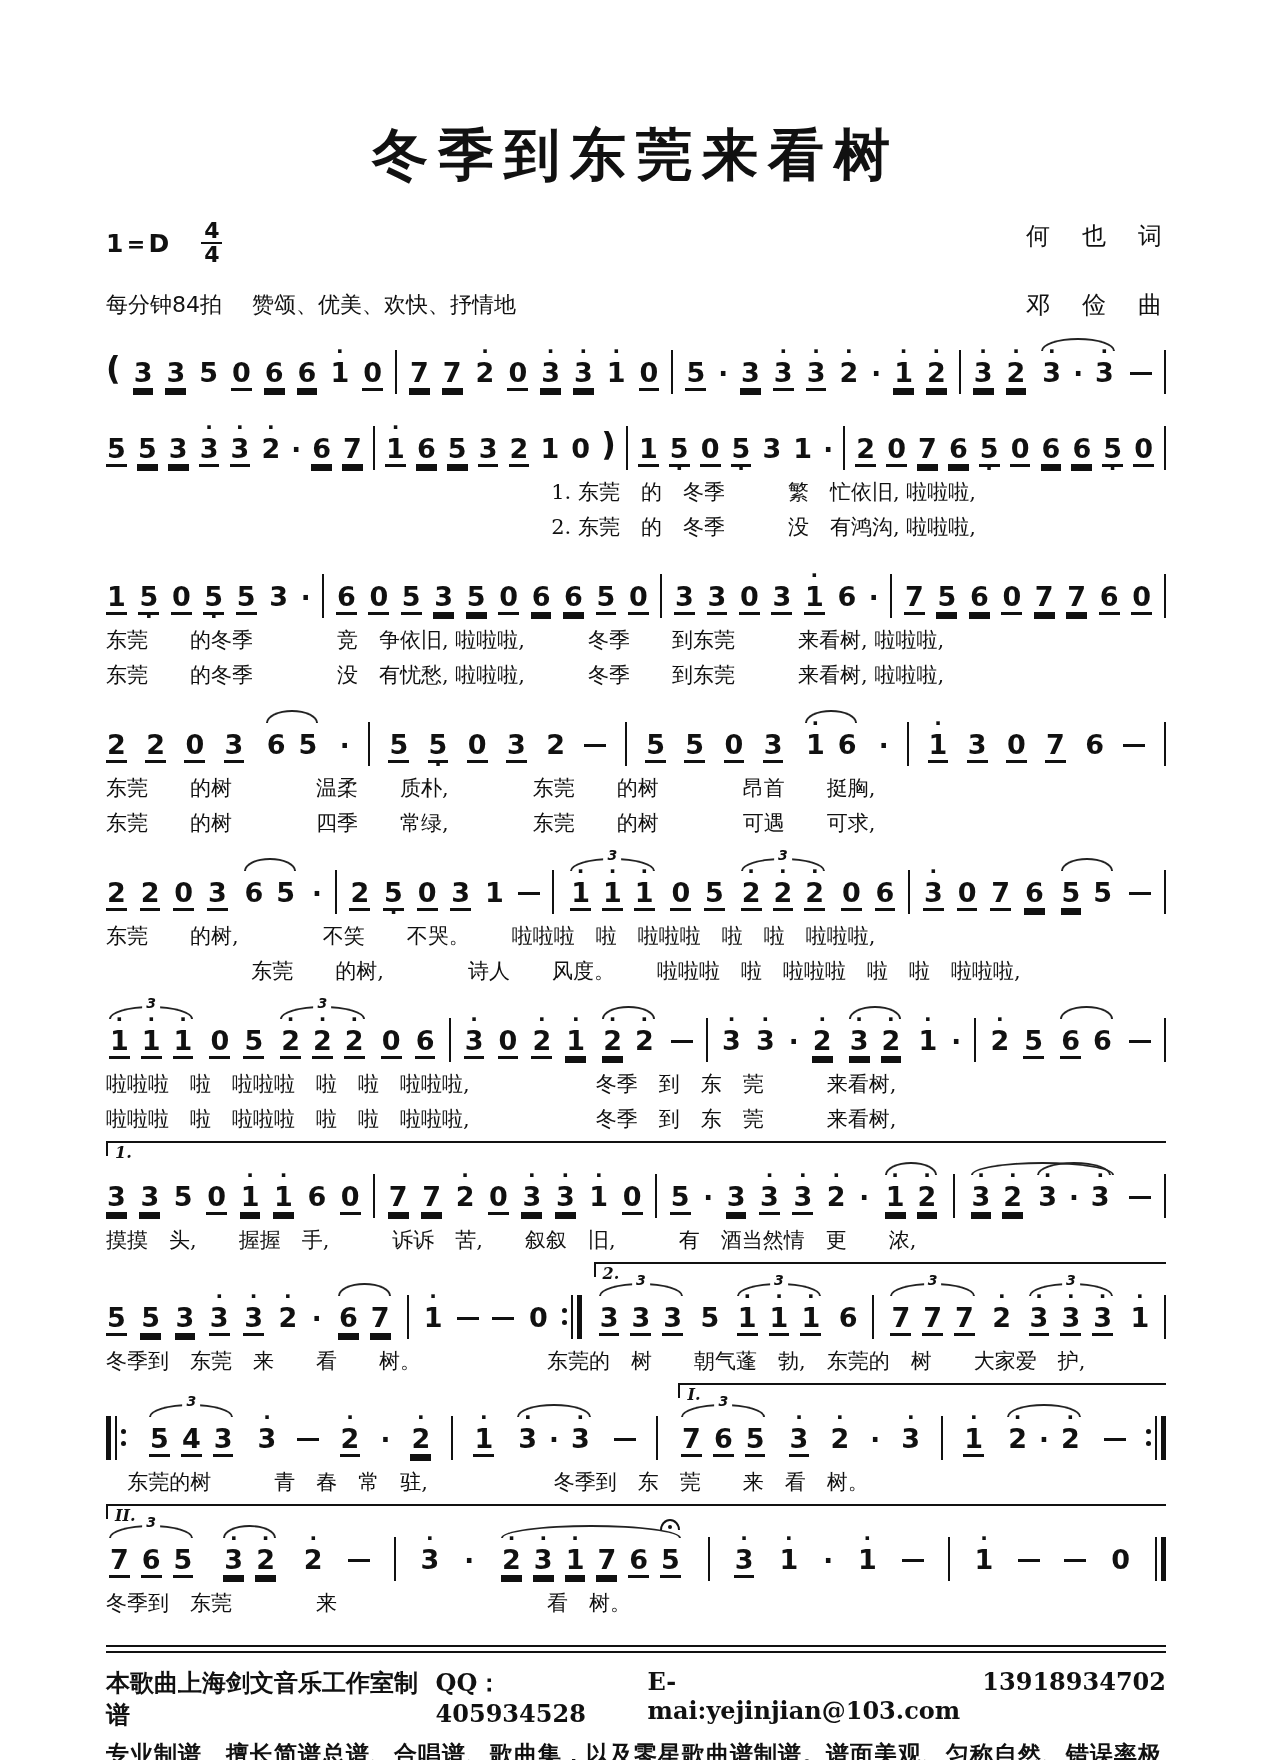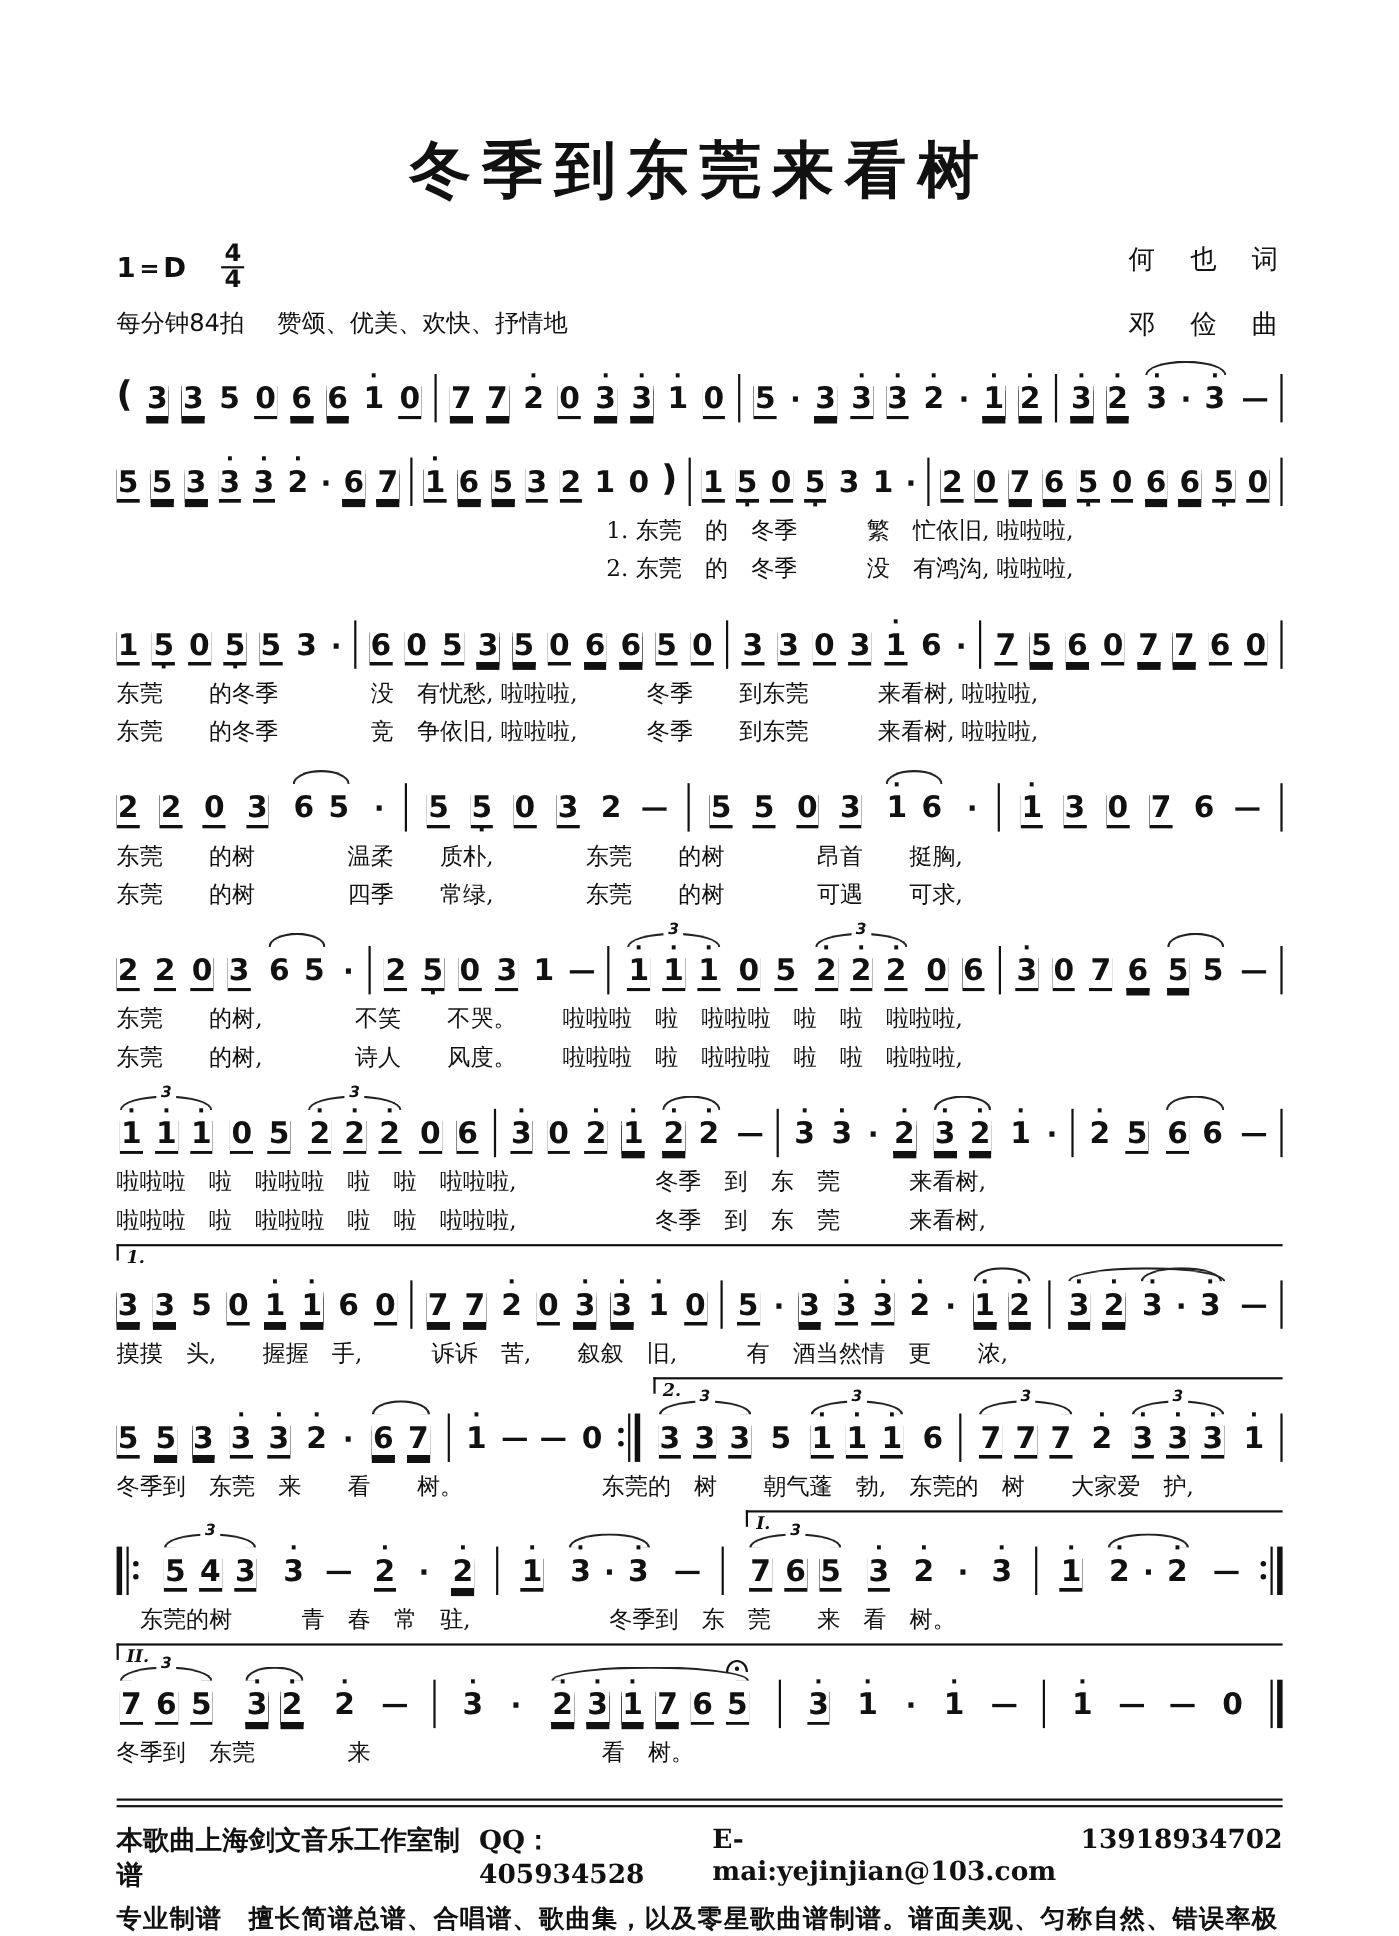--- a/index.html
+++ b/index.html
@@ -11,21 +11,21 @@
   
   .title{
     text-align:center;font-size:56px;font-weight:900;letter-spacing:10px;
     font-family:"DejaVu Serif","Liberation Serif",serif;margin:0 0 26px 0;
   }
   .hdr-row{display:flex;justify-content:space-between;align-items:flex-start;}
   .keysig{display:flex;align-items:center;gap:32px;font-size:25px;font-weight:600;}
   .meter{display:inline-flex;flex-direction:column;text-align:center;font-weight:800;font-size:22px;line-height:1.02;}
   .meter .mt{border-bottom:2px solid #111;padding:0 3px;}
   .credit{font-size:24px;letter-spacing:4px;font-family:"DejaVu Serif","Liberation Serif",serif;}
-  .tempo-row{display:flex;justify-content:space-between;align-items:flex-start;margin-top:12px;font-size:22px;}
+  .tempo-row{display:flex;justify-content:space-between;align-items:center;margin-top:22px;font-size:22px;}
   .tempo-left{display:flex;gap:30px;}
   
   .score{margin-top:26px;}
   .system{position:relative;margin-bottom:24px;}
   .system.two-lyr{margin-bottom:26px;}
   .system.has-volta{margin-top:34px;}
   .notes-row{display:flex;justify-content:space-between;align-items:flex-end;width:100%;}
   .note{display:inline-flex;flex-direction:column;align-items:center;min-width:15px;position:relative;}
   .note .oct{height:11px;font-size:20px;line-height:9px;font-weight:800;text-align:center;}
   .note .oct.hid{visibility:hidden;}
@@ -583,22 +583,22 @@
           </span>
           <span class="note u1">
             <span class="oct hid">·</span>
             <span class="d">0</span>
             <span class="oct hid">·</span>
           </span>
           <span class="barwrap">
             <span class="bline"></span>
           </span>
         </div>
+        <div class="lyric-row" style="padding-left: 0%;">东莞　　的冬季　　　　竞　争依旧, 啦啦啦,　　　冬季　　到东莞　　　来看树, 啦啦啦,</div>
         <div class="lyric-row" style="padding-left: 0%;">东莞　　的冬季　　　　没　有忧愁, 啦啦啦,　　　冬季　　到东莞　　　来看树, 啦啦啦,</div>
-        <div class="lyric-row" style="padding-left: 0%;">东莞　　的冬季　　　　竞　争依旧, 啦啦啦,　　　冬季　　到东莞　　　来看树, 啦啦啦,</div>
       </div>
       <div class="system two-lyr">
         <div class="notes-row">
           <span class="note u1">
             <span class="oct hid">·</span>
             <span class="d">2</span>
             <span class="oct hid">·</span>
           </span>
           <span class="note u1">
             <span class="oct hid">·</span>
@@ -884,21 +884,21 @@
               <span class="d">5</span>
               <span class="oct hid">·</span>
             </span>
           </span>
           <span class="dash"></span>
           <span class="barwrap">
             <span class="bline"></span>
           </span>
         </div>
         <div class="lyric-row" style="padding-left: 0%;">东莞　　的树,　　　　不笑　　不哭。　　啦啦啦　啦　啦啦啦　啦　啦　啦啦啦,</div>
-        <div class="lyric-row" style="padding-left: 0%;">东莞　　的树,　　　　诗人　　风度。　　啦啦啦　啦　啦啦啦　啦　啦　啦啦啦,</div>
+        <div class="lyric-row" style="padding-left: 0%; text-align: center;">东莞　　的树,　　　　诗人　　风度。　　啦啦啦　啦　啦啦啦　啦　啦　啦啦啦,</div>
       </div>
       <div class="system two-lyr">
         <div class="notes-row">
           <span class="grp triplet" data-n="3">
             <span class="note u1">
               <span class="oct">·</span>
               <span class="d">1</span>
               <span class="oct hid">·</span>
             </span>
             <span class="note u1">

